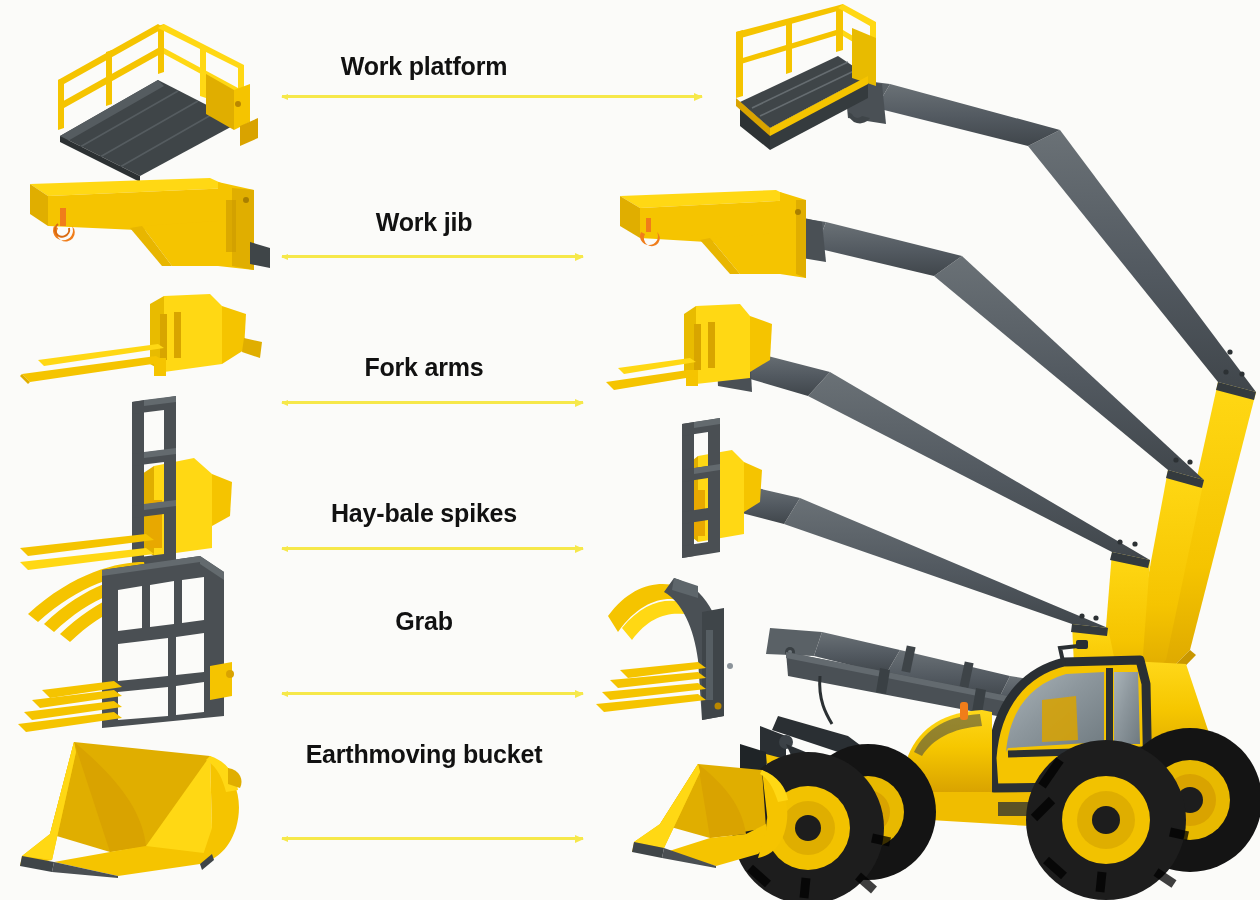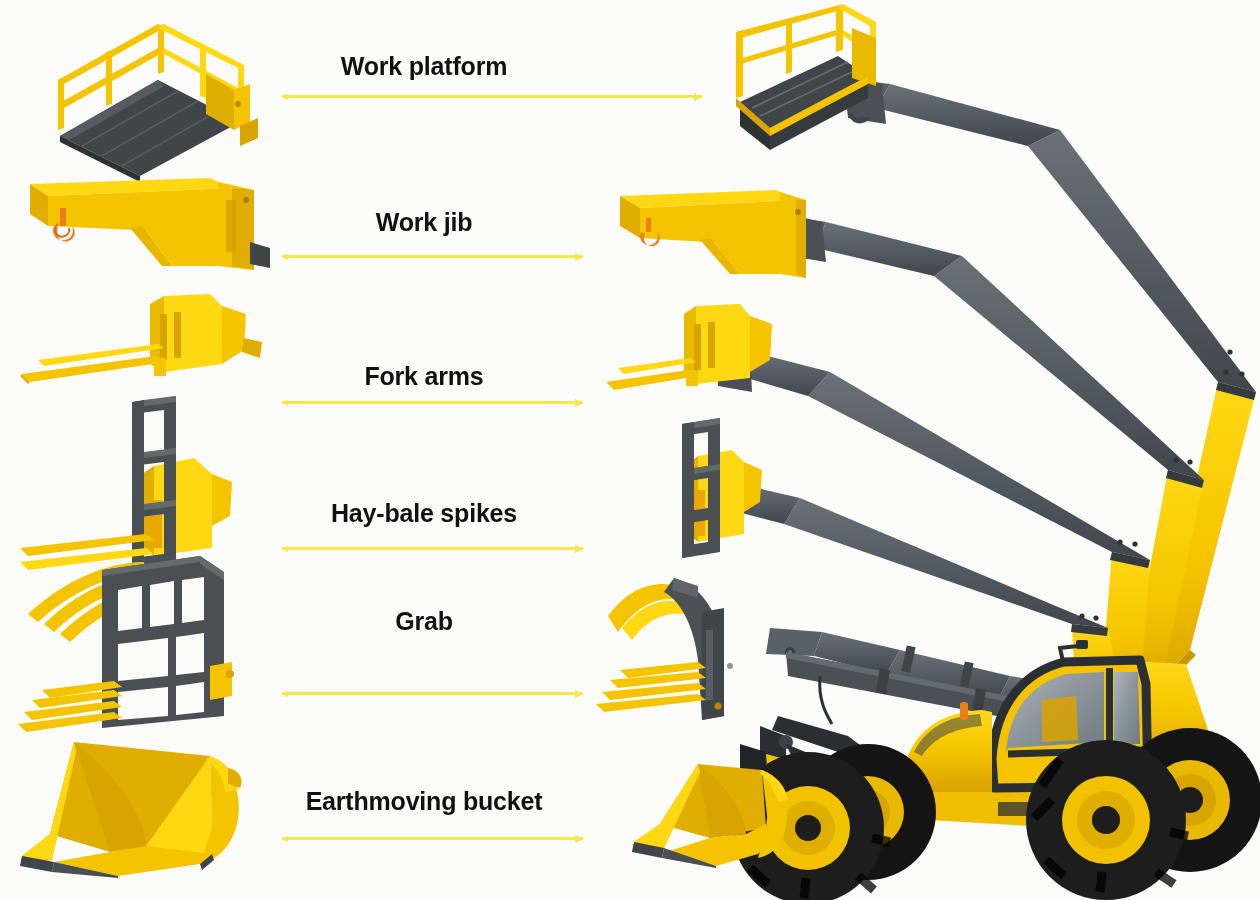--- a/index.html
+++ b/index.html
@@ -224,30 +224,30 @@
     </svg>
   </div>
 
   <div>
     <div class="label" style="left:424px;top:52px;">Work platform</div>
     <div class="arrow" style="left:282px;top:95px;width:420px;"></div>
 
     <div class="label" style="left:424px;top:208px;">Work jib</div>
     <div class="arrow" style="left:282px;top:255px;width:301px;"></div>
 
-    <div class="label" style="left:424px;top:362px;">Fork arms</div>
+    <div class="label" style="left:424px;top:353px;">Fork arms</div>
     <div class="arrow" style="left:282px;top:401px;width:301px;"></div>
 
     <div class="label" style="left:424px;top:499px;">Hay-bale spikes</div>
     <div class="arrow" style="left:282px;top:547px;width:301px;"></div>
 
     <div class="label" style="left:424px;top:607px;">Grab</div>
     <div class="arrow" style="left:282px;top:692px;width:301px;"></div>
 
-    <div class="label" style="left:424px;top:787px;">Earthmoving bucket</div>
+    <div class="label" style="left:424px;top:740px;">Earthmoving bucket</div>
     <div class="arrow" style="left:282px;top:837px;width:301px;"></div>
   </div>
 
   <div class="art" style="left:590px;top:0px;">
     <svg width="680" height="900" viewBox="0 0 680 900">
 
       <defs>
         <linearGradient id="gBoomGray" x1="0" y1="0" x2="0" y2="1">
           <stop offset="0%" stop-color="#6a7176"></stop>
           <stop offset="55%" stop-color="#525960"></stop>

